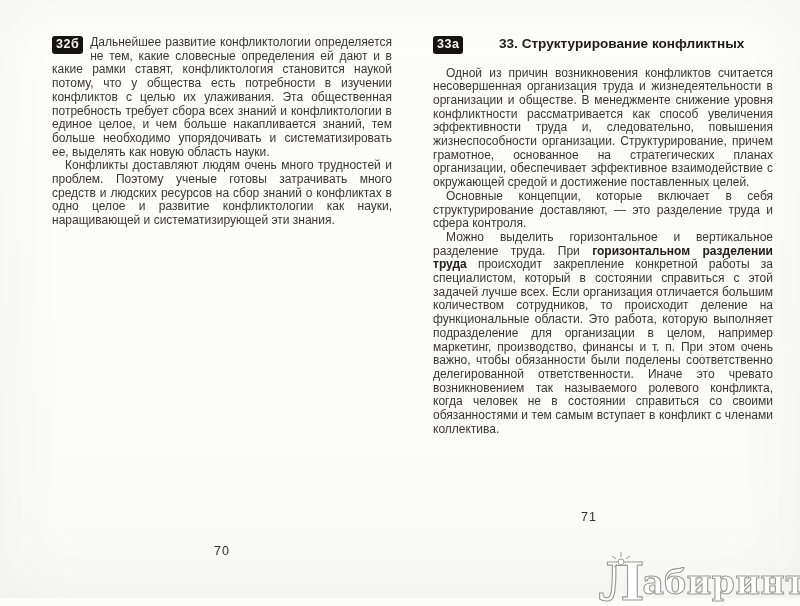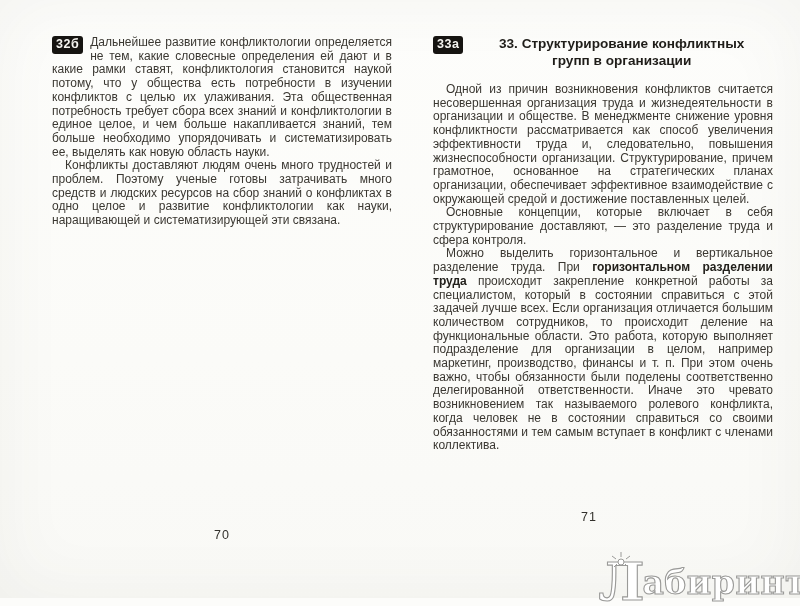--- a/index.html
+++ b/index.html
@@ -54,21 +54,21 @@
   .heading span { display: block; }
 
   .page-number {
     position: absolute;
     width: 340px;
     text-align: center;
     font-size: 12.5px;
     color: #33312c;
     letter-spacing: 1px;
   }
-  .page-number.left  { left: 52px;  top: 528px; }
+  .page-number.left  { left: 52px;  top: 544px; }
   .page-number.right { left: 419px; top: 510px; }
 
   .watermark {
     position: absolute;
     right: -6px;
     bottom: -4px;
     pointer-events: none;
     white-space: nowrap;
     font-family: "DejaVu Serif", serif;
     font-weight: bold;
@@ -96,30 +96,29 @@
 <body>
 
 <div class="scan">
 
   <div class="page-col page-left">
     <div class="para first">
       <span class="marker">32б</span>
       <span>Дальнейшее развитие конфликтологии определяется не тем, какие словесные определения ей дают и в какие рамки ставят, конфликтология становится наукой потому, что у общества есть потребности в изучении конфликтов с целью их улаживания. Эта общественная потребность требует сбора всех знаний и конфликтологии в единое целое, и чем больше накапливается знаний, тем больше необходимо упорядочивать и систематизировать ее, выделять как новую область науки.</span>
     </div>
     <div class="para">
-      <span>Конфликты доставляют людям очень много трудностей и проблем. Поэтому ученые готовы затрачивать много средств и людских ресурсов на сбор знаний о конфликтах в одно целое и развитие конфликтологии как науки, наращивающей и систематизирующей эти связана.</span>
+      <span>Конфликты доставляют людям очень много трудностей и проблем. Поэтому ученые готовы затрачивать много средств и людских ресурсов на сбор знаний о конфликтах в одно целое и развитие конфликтологии как науки, наращивающей и систематизирующей эти знания.</span>
     </div>
   </div>
   <div class="page-number left">70</div>
 
   <div class="page-col page-right">
     <span class="marker">33а</span>
     <div class="heading">
       <span>33. Структурирование конфликтных</span>
-      <span>групп в организации</span>
     </div>
     <div class="para">
       <span>Одной из причин возникновения конфликтов считается несовершенная организация труда и жизнедеятельности в организации и обществе. В менеджменте снижение уровня конфликтности рассматривается как способ увеличения эффективности труда и, следовательно, повышения жизнеспособности организации. Структурирование, причем грамотное, основанное на стратегических планах организации, обеспечивает эффективное взаимодействие с окружающей средой и достижение поставленных целей.</span>
     </div>
     <div class="para">
       <span>Основные концепции, которые включает в себя структурирование доставляют, — это разделение труда и сфера контроля.</span>
     </div>
     <div class="para">
       <span>Можно выделить горизонтальное и вертикальное разделение труда. При </span><span class="b">горизонтальном разделении труда</span><span> происходит закрепление конкретной работы за специалистом, который в состоянии справиться с этой задачей лучше всех. Если организация отличается большим количеством сотрудников, то происходит деление на функциональные области. Это работа, которую выполняет подразделение для организации в целом, например маркетинг, производство, финансы и т. п. При этом очень важно, чтобы обязанности были поделены соответственно делегированной ответственности. Иначе это чревато возникновением так называемого ролевого конфликта, когда человек не в состоянии справиться со своими обязанностями и тем самым вступает в конфликт с членами коллектива.</span>
     </div>

